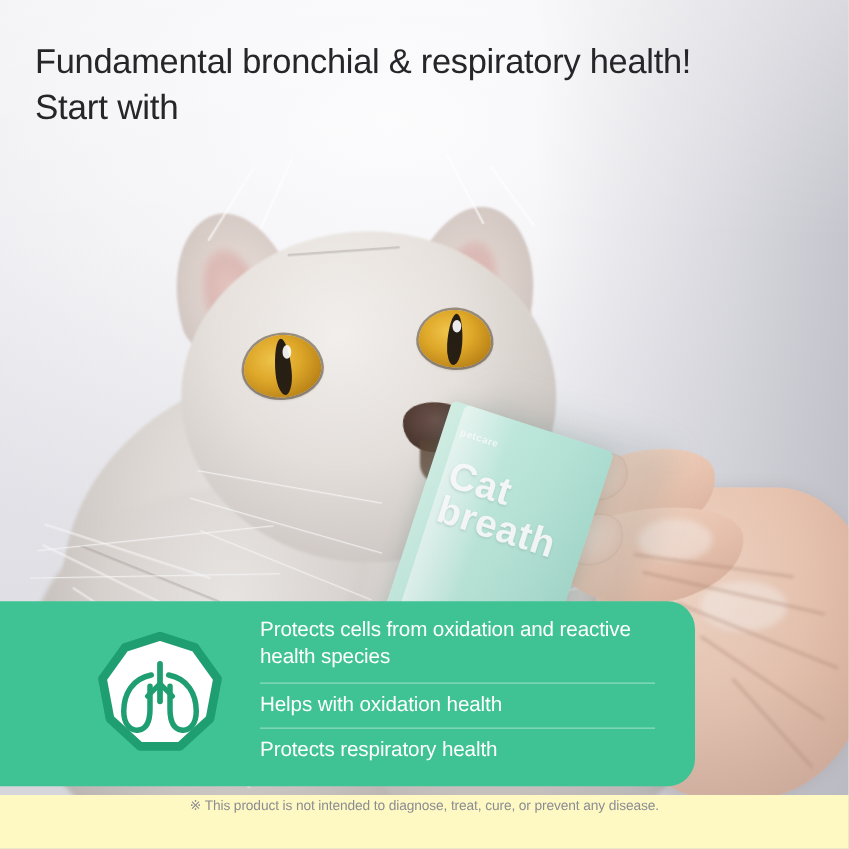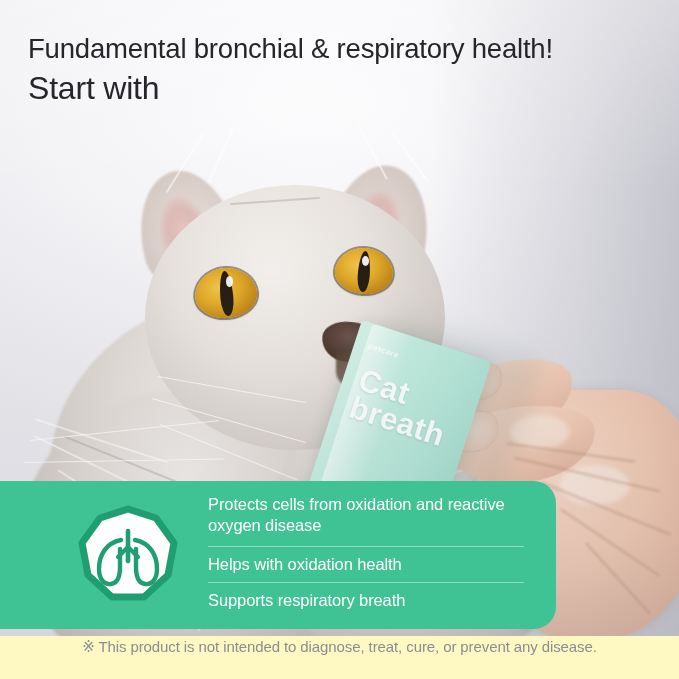--- a/index.html
+++ b/index.html
@@ -122,36 +122,36 @@
     font-size:31px;line-height:.95;font-weight:700;letter-spacing:.5px;
     text-shadow:0 1px 2px rgba(90,130,120,.25);}
   .sachet-logo{position:absolute;left:36px;top:150px;width:60px;height:50px;opacity:.55;}
   .sachet-shadow{position:absolute;left:352px;top:330px;width:160px;height:235px;
     background:rgba(120,140,135,.18);filter:blur(11px);transform:rotate(18deg);border-radius:10px;}
 
   
   .head-wrap{position:absolute;left:28px;top:34px;width:640px;}
   .h-line1{font-size:27.5px;color:#25252a;letter-spacing:-.2px;line-height:1.1;white-space:nowrap;}
   .h-line2{display:flex;align-items:baseline;gap:12px;margin-top:6px;white-space:nowrap;}
-  .h-start{font-size:32px;color:#25252a;letter-spacing:-.2px;}
+  .h-start{font-size:28px;color:#25252a;letter-spacing:-.2px;}
   .h-big{font-size:63px;font-weight:700;color:#2b2b31;letter-spacing:-1.6px;line-height:.98;}
 
   
   .panel{position:absolute;left:0;top:481px;width:556px;height:148px;
     background:#3fc394;border-radius:0 22px 22px 0;}
   .panel-inner{position:absolute;inset:0;display:flex;align-items:center;}
   .lung-badge{margin-left:78px;width:100px;height:100px;flex:none;position:relative;}
   .benefits{margin-left:30px;flex:1;padding-right:26px;}
   .benefit{color:#ffffff;font-size:16.5px;line-height:1.28;padding:7px 0;letter-spacing:-.1px;}
   .benefit.b1{padding-top:2px;padding-bottom:9px;}
   .bdiv{height:1px;background:rgba(255,255,255,.42);width:316px;}
 
   
   .disclaimer{position:absolute;left:0;top:638px;width:679px;text-align:center;
-    font-size:15px;color:#8c8c93;letter-spacing:-.1px;}
+    font-size:11px;color:#8c8c93;letter-spacing:-.1px;}
 </style>
 </head>
 <body>
 
 <div id="stage">
 
   <div class="photo">
 
     <div class="cat">
       <div class="fur-mass ruff"></div>
@@ -254,24 +254,24 @@
       <div class="lung-badge">
         <svg viewBox="0 0 100 100" width="100" height="100">
           <path d="M50 4 L78 13 L96 38 L90 70 L66 92 L34 92 L10 70 L4 38 L22 13 Z" fill="#ffffff" stroke="#1f9e72" stroke-width="7" stroke-linejoin="round"></path>
           <path d="M50 26 L50 56" fill="none" stroke="#1f9e72" stroke-width="4.6" stroke-linecap="round"></path>
           <path d="M50 42 L40 52 M50 42 L60 52" fill="none" stroke="#1f9e72" stroke-width="4.2" stroke-linecap="round"></path>
           <path d="M43 35 C28 38 21 50 21 64 C21 74 26 80 33 79 C40 78 42 70 42 62 L42 44" fill="none" stroke="#1f9e72" stroke-width="4.4" stroke-linejoin="round" stroke-linecap="round"></path>
           <path d="M57 35 C72 38 79 50 79 64 C79 74 74 80 67 79 C60 78 58 70 58 62 L58 44" fill="none" stroke="#1f9e72" stroke-width="4.4" stroke-linejoin="round" stroke-linecap="round"></path>
         </svg>
       </div>
       <div class="benefits">
-        <div class="benefit b1">Protects cells from oxidation and reactive oxygen disease</div>
+        <div class="benefit b1">Protects cells from oxidation and reactive health species</div>
         <div class="bdiv"></div>
         <div class="benefit">Helps with oxidation health</div>
         <div class="bdiv"></div>
-        <div class="benefit">Supports respiratory breath</div>
+        <div class="benefit">Protects respiratory health</div>
       </div>
     </div>
   </div>
 
   <div class="disclaimer">※ This product is not intended to diagnose, treat, cure, or prevent any disease.</div>
 
 </div>
 
 </body></html>

